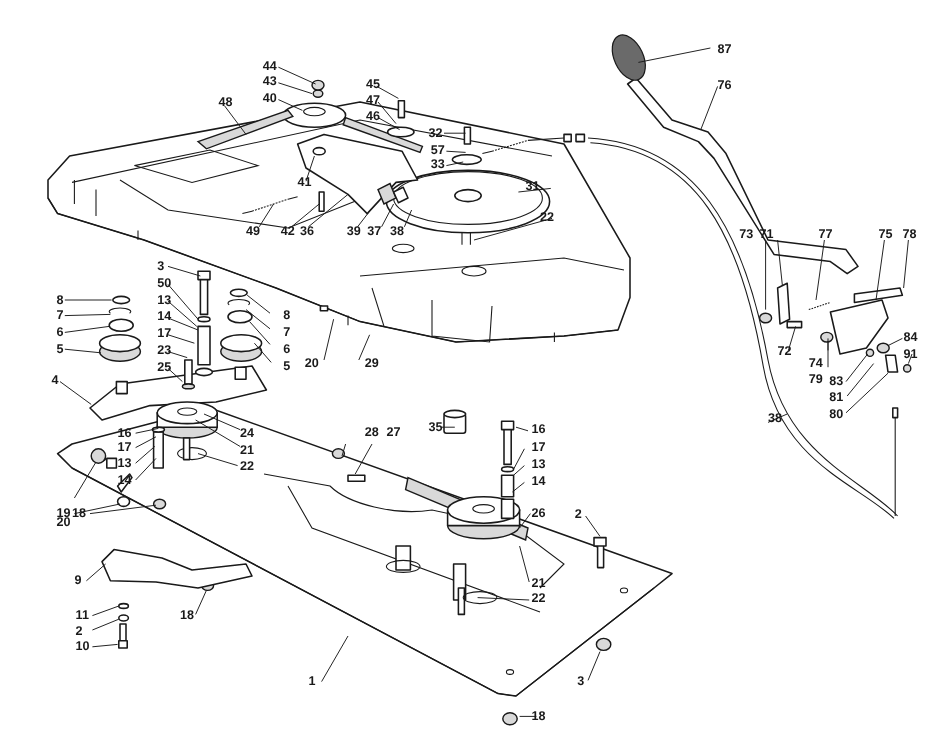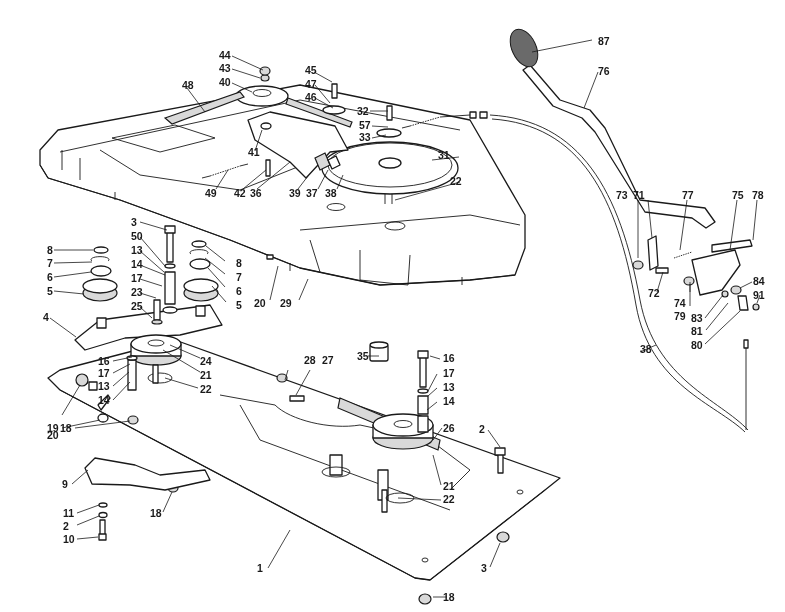--- a/index.html
+++ b/index.html
@@ -298,21 +298,21 @@
 <span class="callout" style="left:131px;top:301px">25</span>
 <span class="callout" style="left:47px;top:245px">8</span>
 <span class="callout" style="left:47px;top:258px">7</span>
 <span class="callout" style="left:47px;top:272px">6</span>
 <span class="callout" style="left:47px;top:286px">5</span>
 <span class="callout" style="left:236px;top:258px">8</span>
 <span class="callout" style="left:236px;top:272px">7</span>
 <span class="callout" style="left:236px;top:286px">6</span>
 <span class="callout" style="left:236px;top:300px">5</span>
 <span class="callout" style="left:254px;top:298px">20</span>
-<span class="callout" style="left:280px;top:298px">29</span>
+<span class="callout" style="left:304px;top:298px">29</span>
 <span class="callout" style="left:43px;top:312px">4</span>
 <span class="callout" style="left:98px;top:356px">16</span>
 <span class="callout" style="left:200px;top:356px">24</span>
 <span class="callout" style="left:200px;top:370px">21</span>
 <span class="callout" style="left:98px;top:368px">17</span>
 <span class="callout" style="left:98px;top:381px">13</span>
 <span class="callout" style="left:200px;top:384px">22</span>
 <span class="callout" style="left:98px;top:395px">14</span>
 <span class="callout" style="left:47px;top:430px">20</span>
 <span class="callout" style="left:47px;top:423px">19</span>

